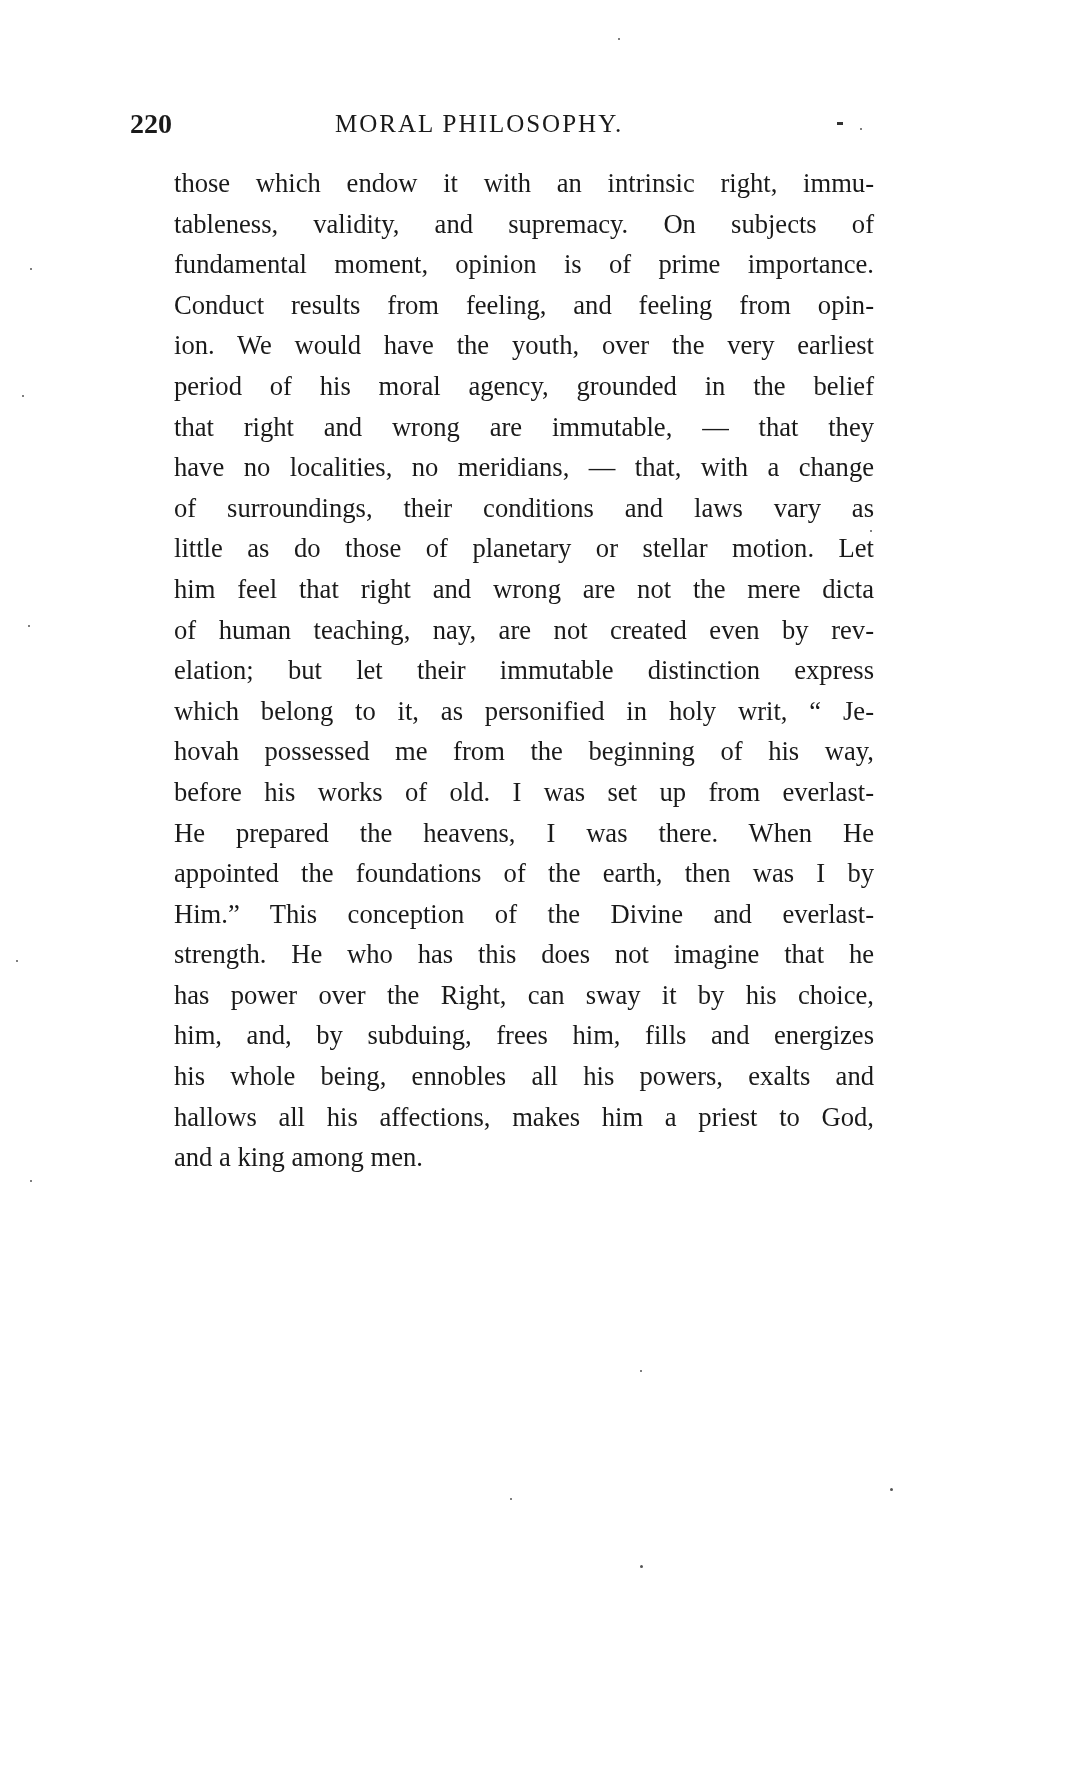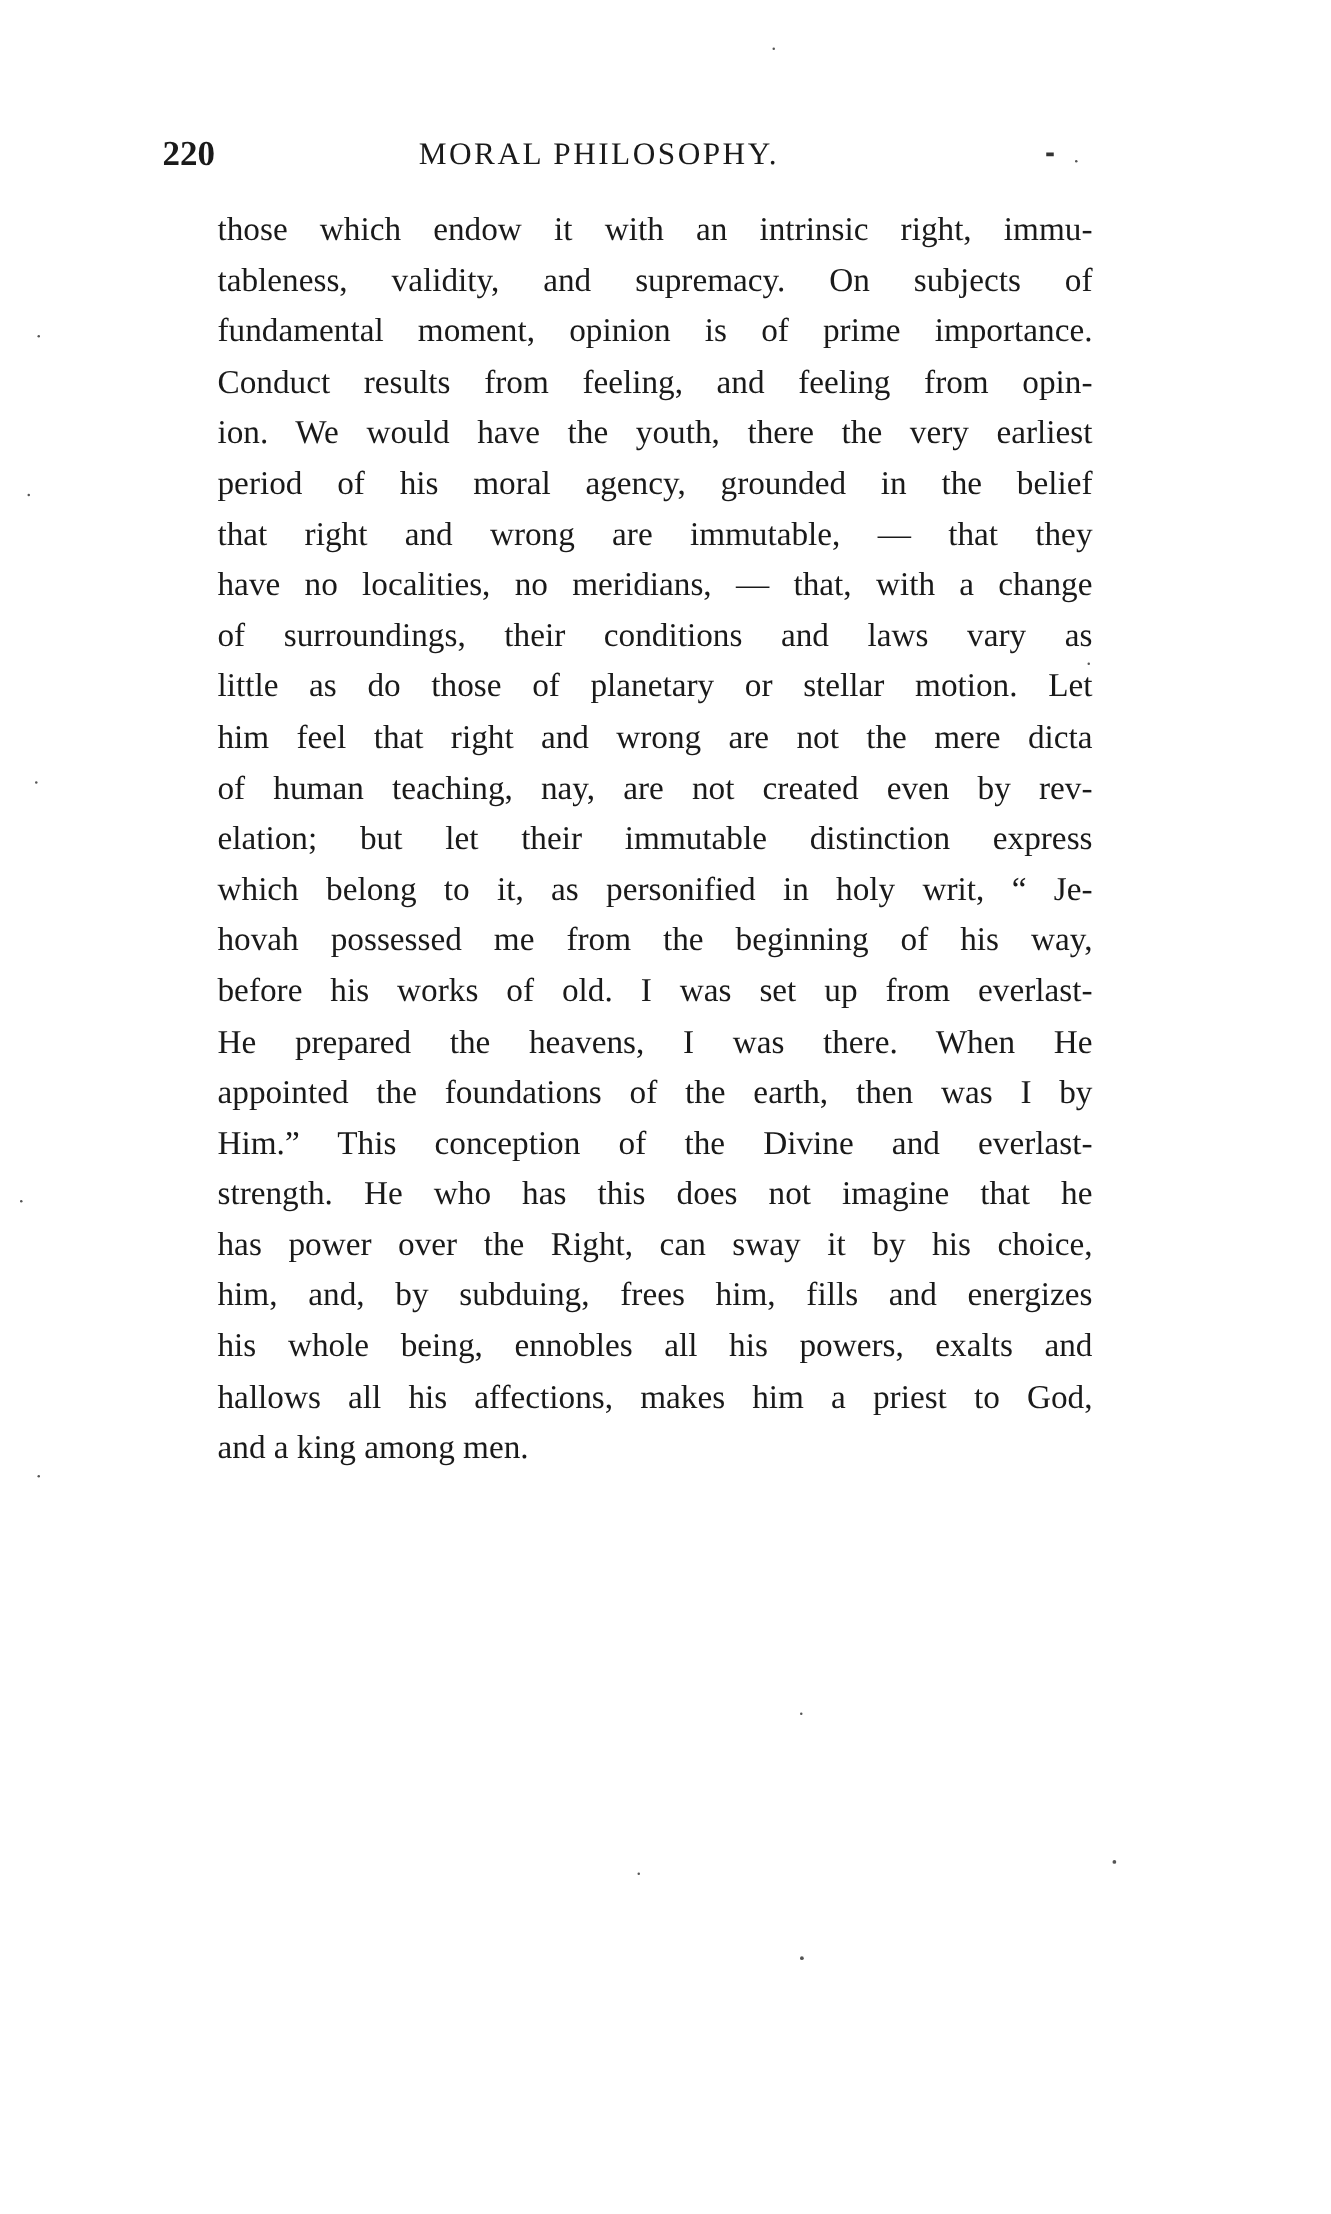--- a/index.html
+++ b/index.html
@@ -44,21 +44,21 @@
   <span class="page-number">220</span>
   <span class="running-title">MORAL PHILOSOPHY.</span>
   <span class="header-dot"></span>
 </div>
 
 <div class="body-text">
   <span class="line">those which endow it with an intrinsic right, immu-</span>
   <span class="line">tableness, validity, and supremacy.  On subjects of</span>
   <span class="line">fundamental moment, opinion is of prime importance.</span>
   <span class="line">Conduct results from feeling, and feeling from opin-</span>
-  <span class="line">ion.  We would have the youth, there the very earliest</span>
+  <span class="line">ion.  We would have the youth, over the very earliest</span>
   <span class="line">period of his moral agency, grounded in the belief</span>
   <span class="line">that right and wrong are immutable, — that they</span>
   <span class="line">have no localities, no meridians, — that, with a change</span>
   <span class="line">of surroundings, their conditions and laws vary as</span>
   <span class="line">little as do those of planetary or stellar motion.  Let</span>
   <span class="line">him feel that right and wrong are not the mere dicta</span>
   <span class="line">of human teaching, nay, are not created even by rev-</span>
   <span class="line">elation; but let their immutable distinction express</span>
   <span class="line">which belong to it, as personified in holy writ, “ Je-</span>
   <span class="line">hovah possessed me from the beginning of his way,</span>

